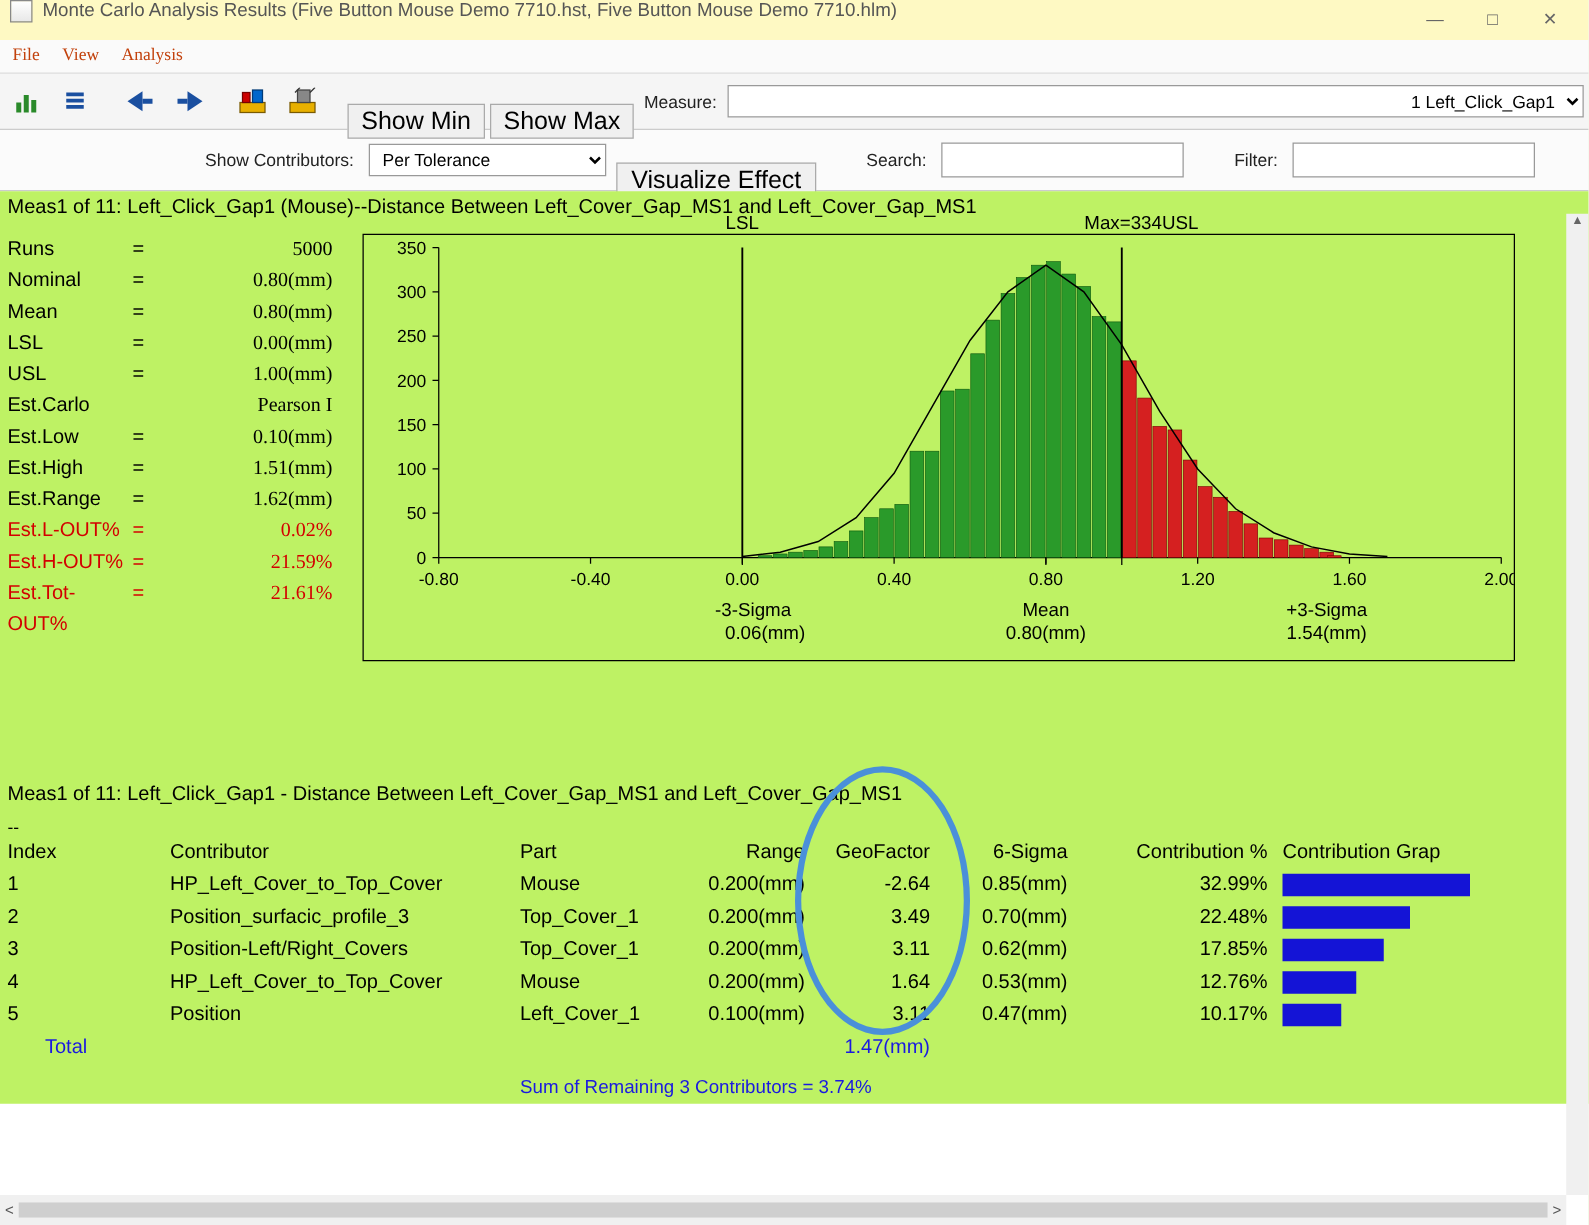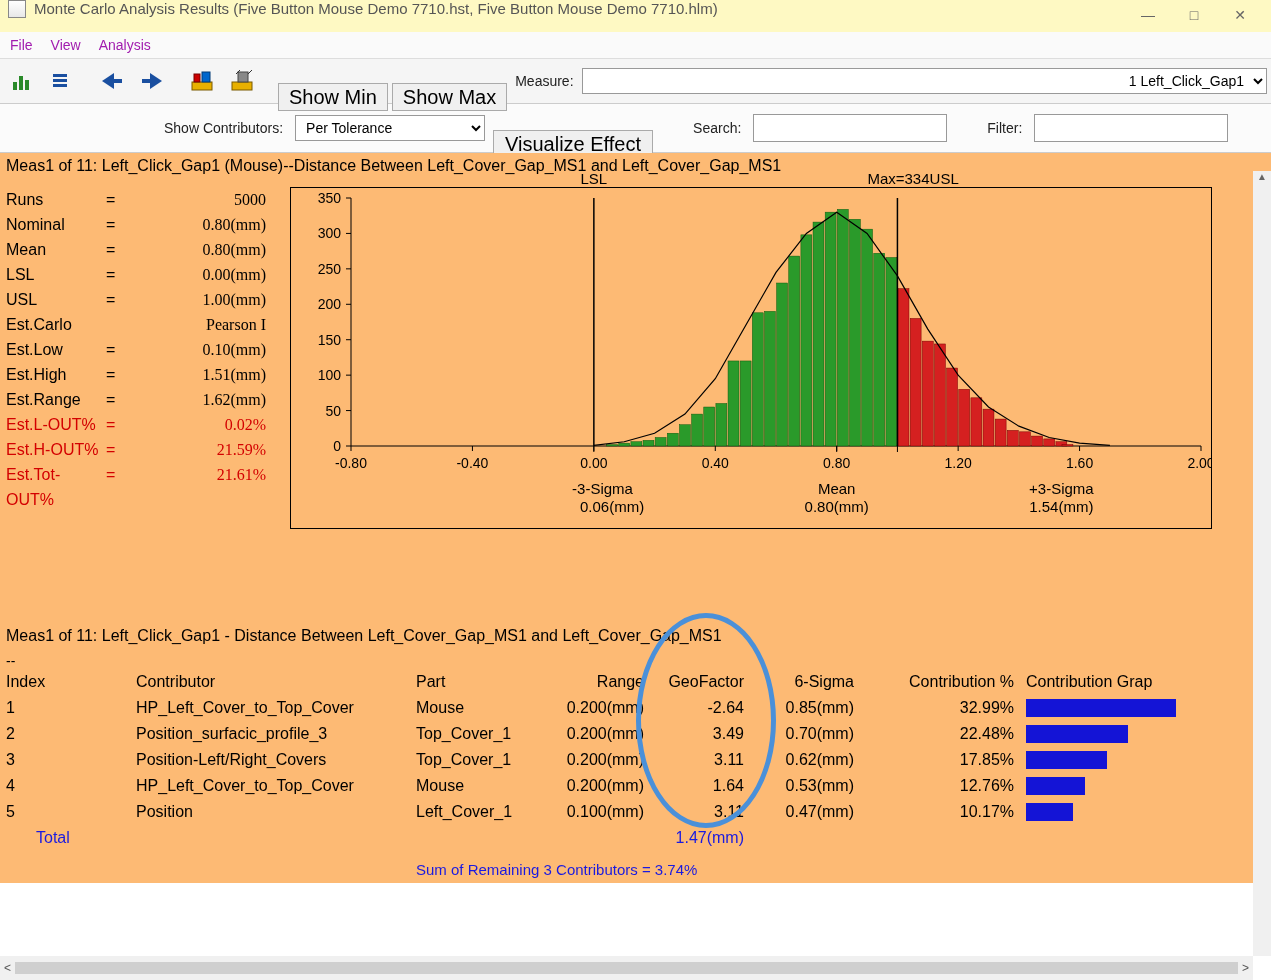--- a/index.html
+++ b/index.html
@@ -41,22 +41,23 @@
     display: flex; align-items: center; justify-content: center;
     color: #666;
     font-size: 14px;
   }
   .menubar {
     height: 26px;
     display: flex;
     align-items: center;
     padding: 0 10px;
     gap: 18px;
-    color: #a21caf;
+    color: #c2410c;
     background: #fafafa;
+    font-family: Liberation Serif, serif;
   }
   .menubar span { cursor: default; }
   .toolbar {
     height: 40px;
     display: flex;
     align-items: center;
     padding: 2px 4px;
     gap: 4px;
     background: #f5f5f5;
     border-top: 1px solid #ddd;
@@ -90,21 +91,21 @@
     display:flex;
     align-items:center;
     padding: 4px 4px 4px 160px;
     gap: 8px;
     background: #fbfbfb;
     border-bottom: 1px solid #ccc;
   }
   .content {
     position: relative;
     width: 100%;
-    background: #fdba74;
+    background: #bef264;
   }
   .meas-title {
     font-size: 16px;
     padding: 4px 6px 12px 6px;
     color: #000;
   }
   .stats {
     padding-left: 6px;
     font-size: 16px;
     line-height: 25px;

